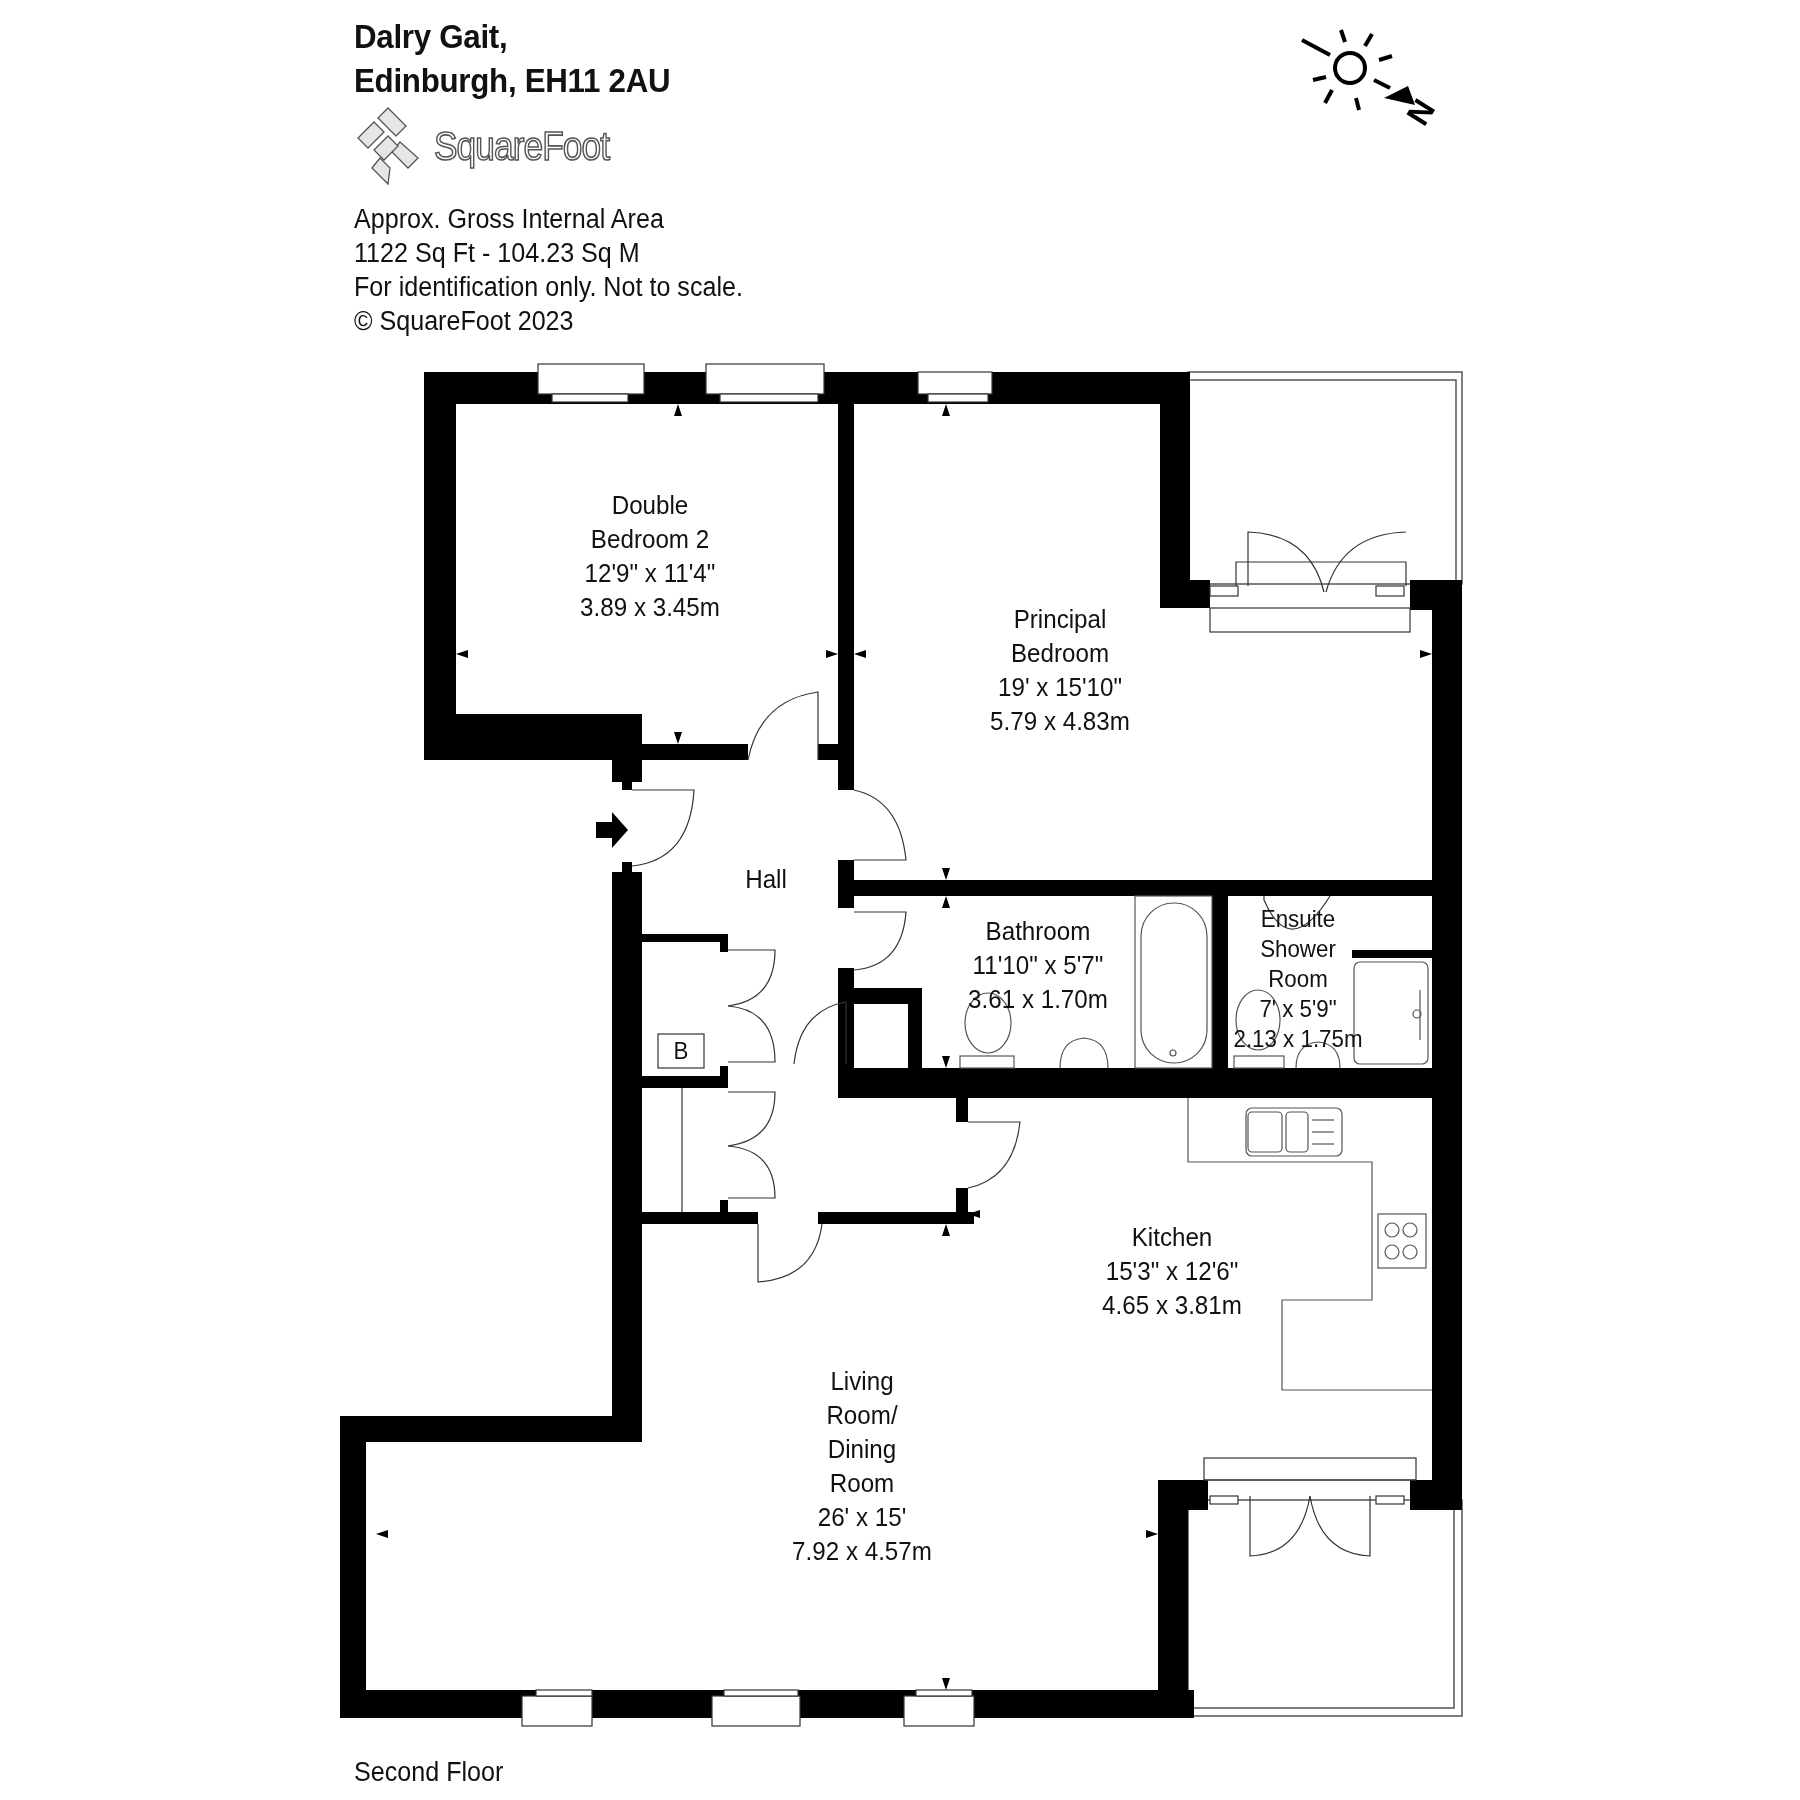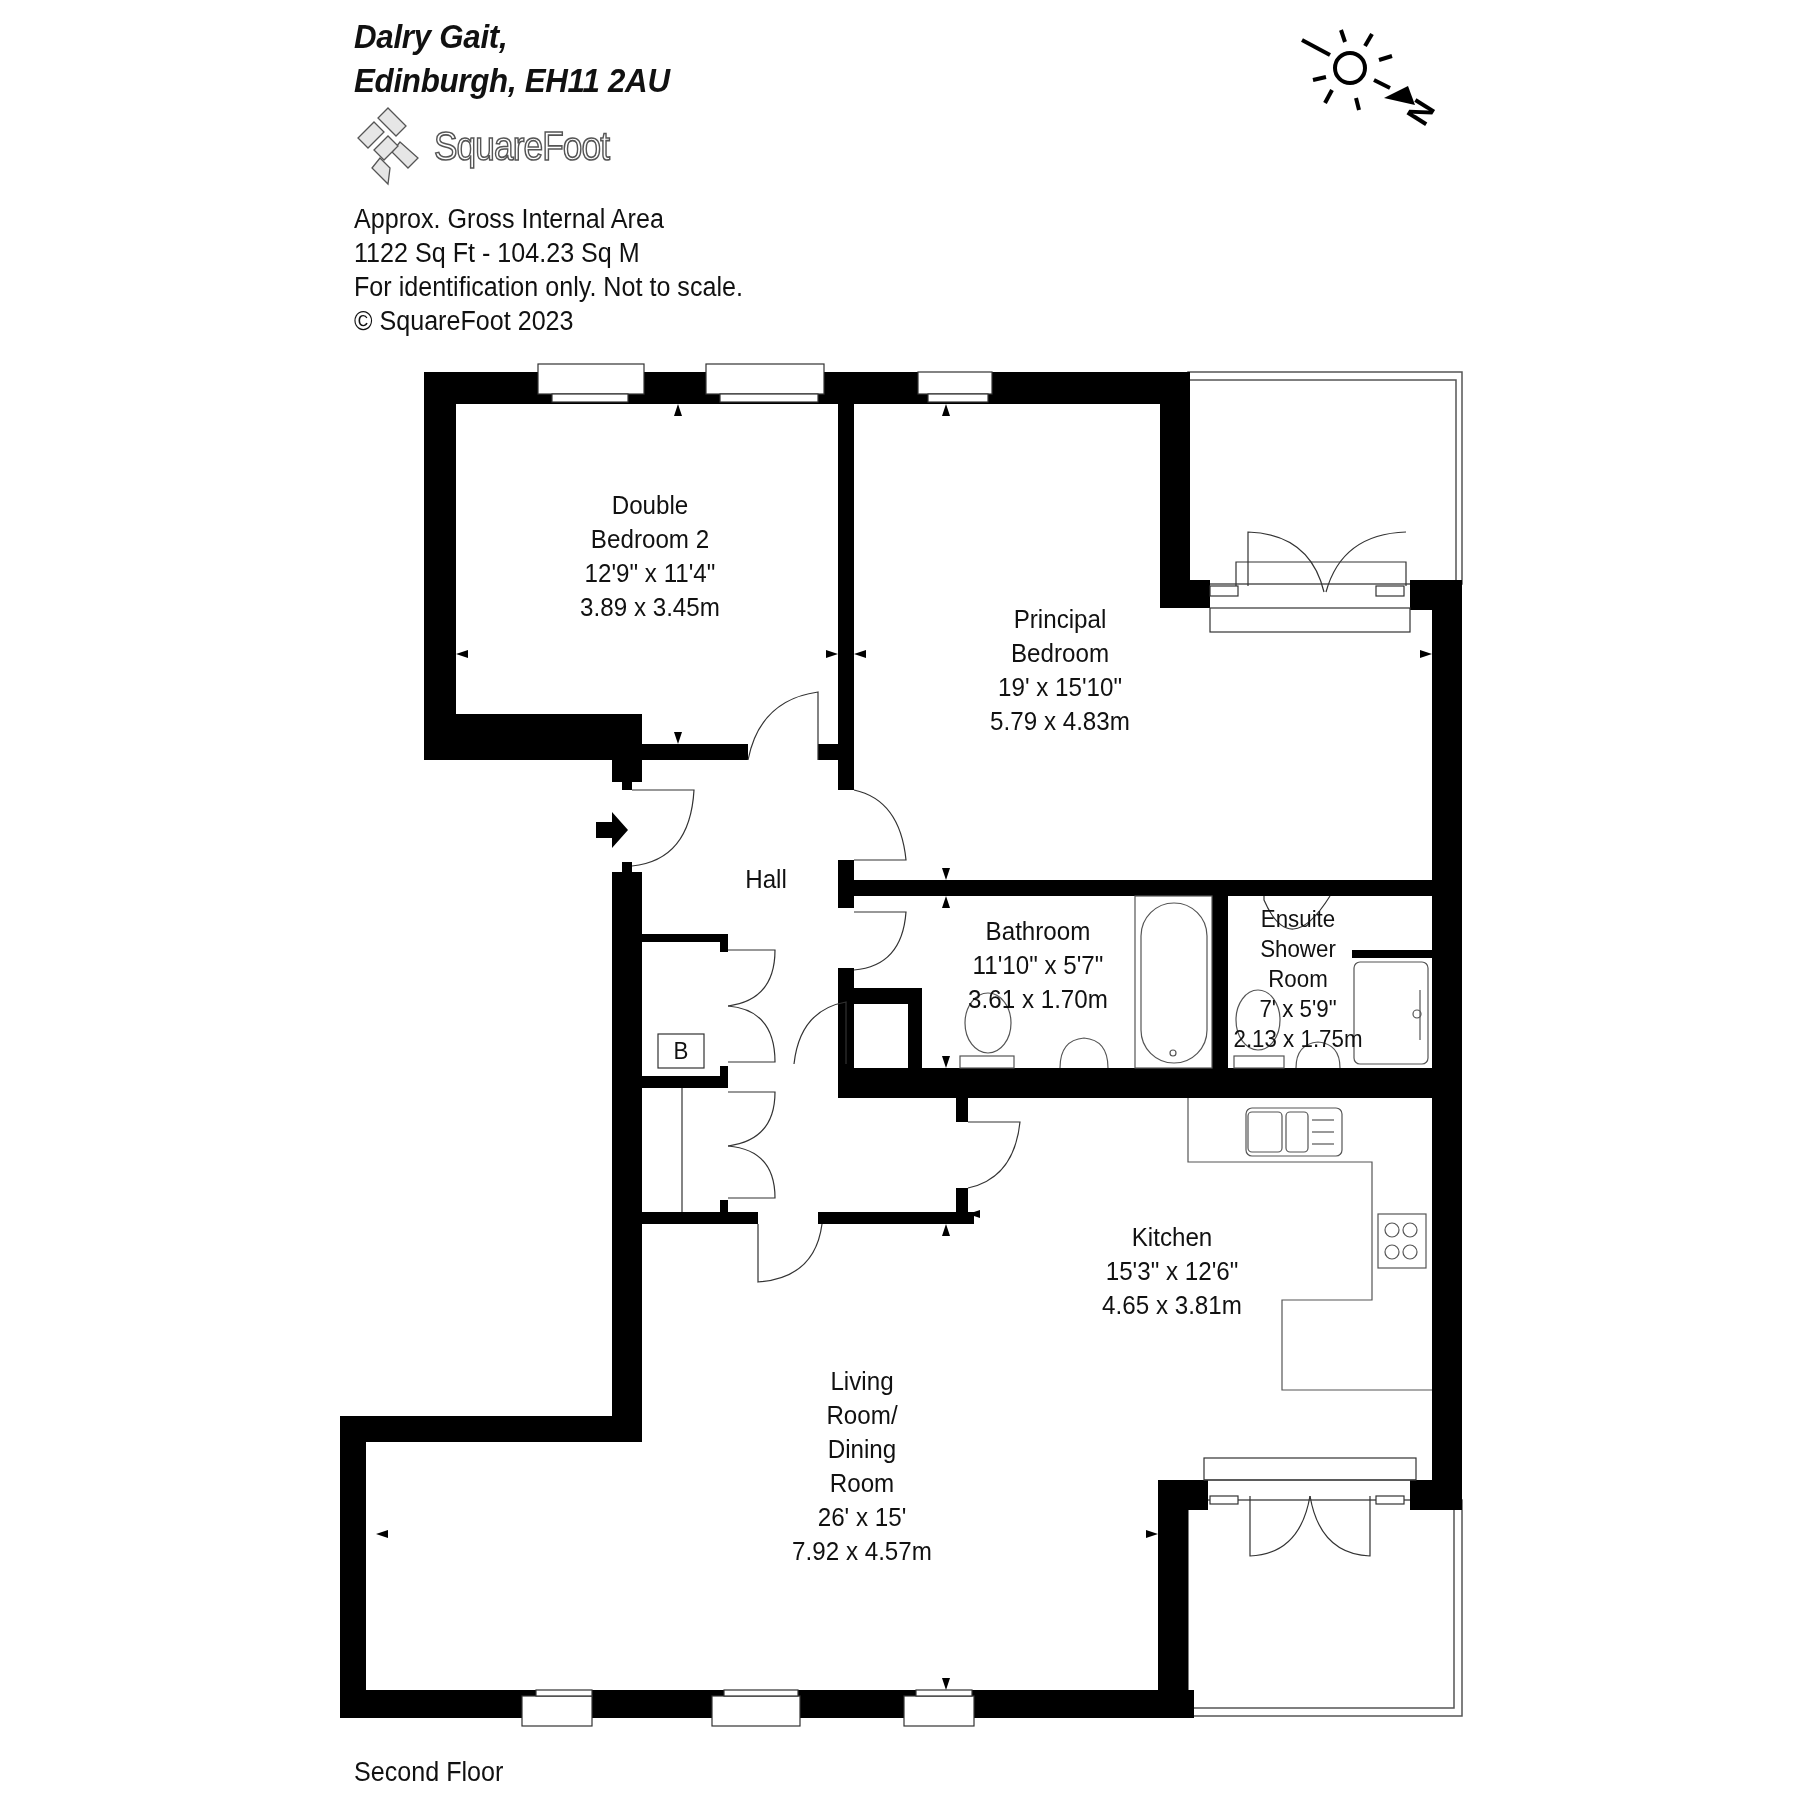--- a/index.html
+++ b/index.html
@@ -1,17 +1,17 @@
 <!DOCTYPE html>
 <html><head>
 <meta charset="utf-8">
 <style>
   html, body { margin:0; padding:0; background:#ffffff; }
   body { width:1800px; height:1800px; position:relative; overflow:hidden; font-family:"Liberation Sans", sans-serif; color:#111; }
-  .hdr { position:absolute; left:354px; top:14px;font-style:italic; }
+  .hdr { position:absolute; left:354px; top:14px; }
   .title { font-weight:bold; font-size:34px; line-height:44px; letter-spacing:-0.3px; transform:scaleX(0.92); transform-origin:left; }
   .logo { position:absolute; left:354px; top:106px; display:flex; align-items:center; }
   .logo-text { font-size:40px; color:#fff; -webkit-text-stroke:1.6px #555; margin-left:12px; letter-spacing:-1px; transform:scaleX(0.88); transform-origin:left; }
   .meta { position:absolute; left:354px; top:202px; font-size:27px; line-height:34px; transform:scaleX(0.93); transform-origin:left; }
   .compass { position:absolute; left:1290px; top:10px; }
   svg.plan { position:absolute; left:0; top:0; }
   .lbl { position:absolute; text-align:center; font-size:26px; line-height:34px; transform:translateX(-50%) scaleX(0.93); white-space:nowrap; }
   .footer { position:absolute; left:354px; top:1757px; font-size:27px; transform:scaleX(0.93); transform-origin:left; }
 </style>
 </head>

